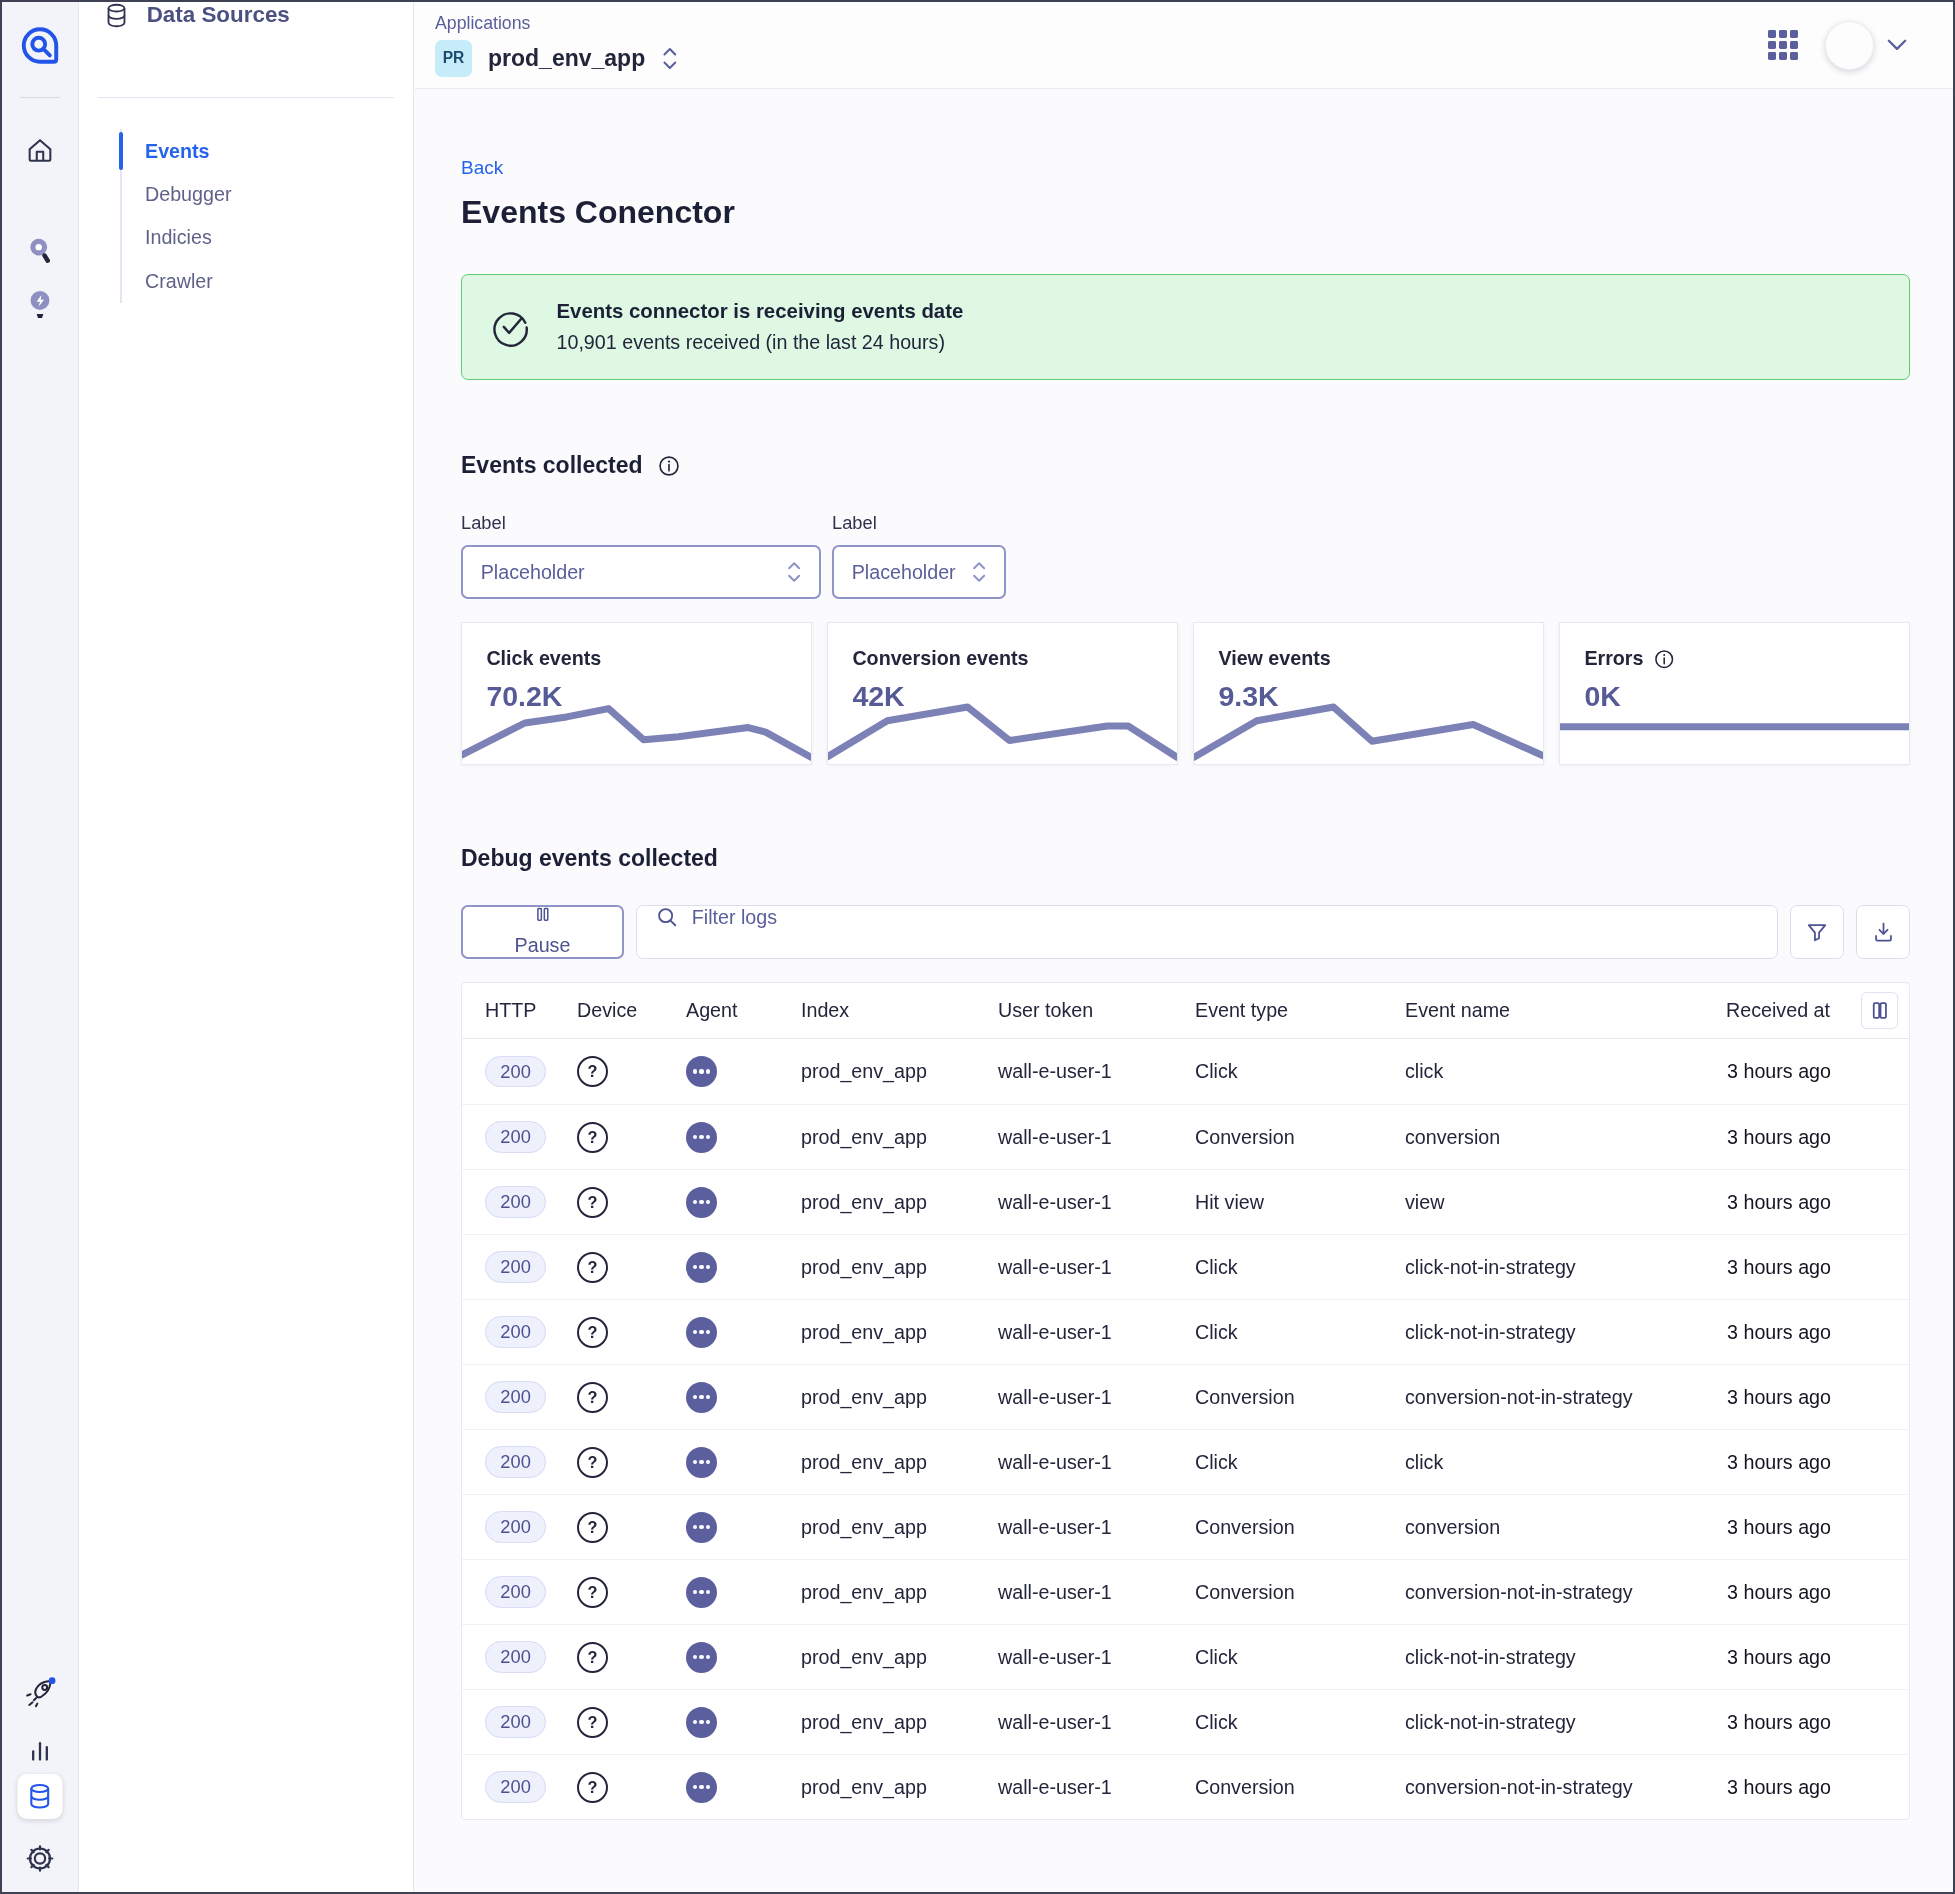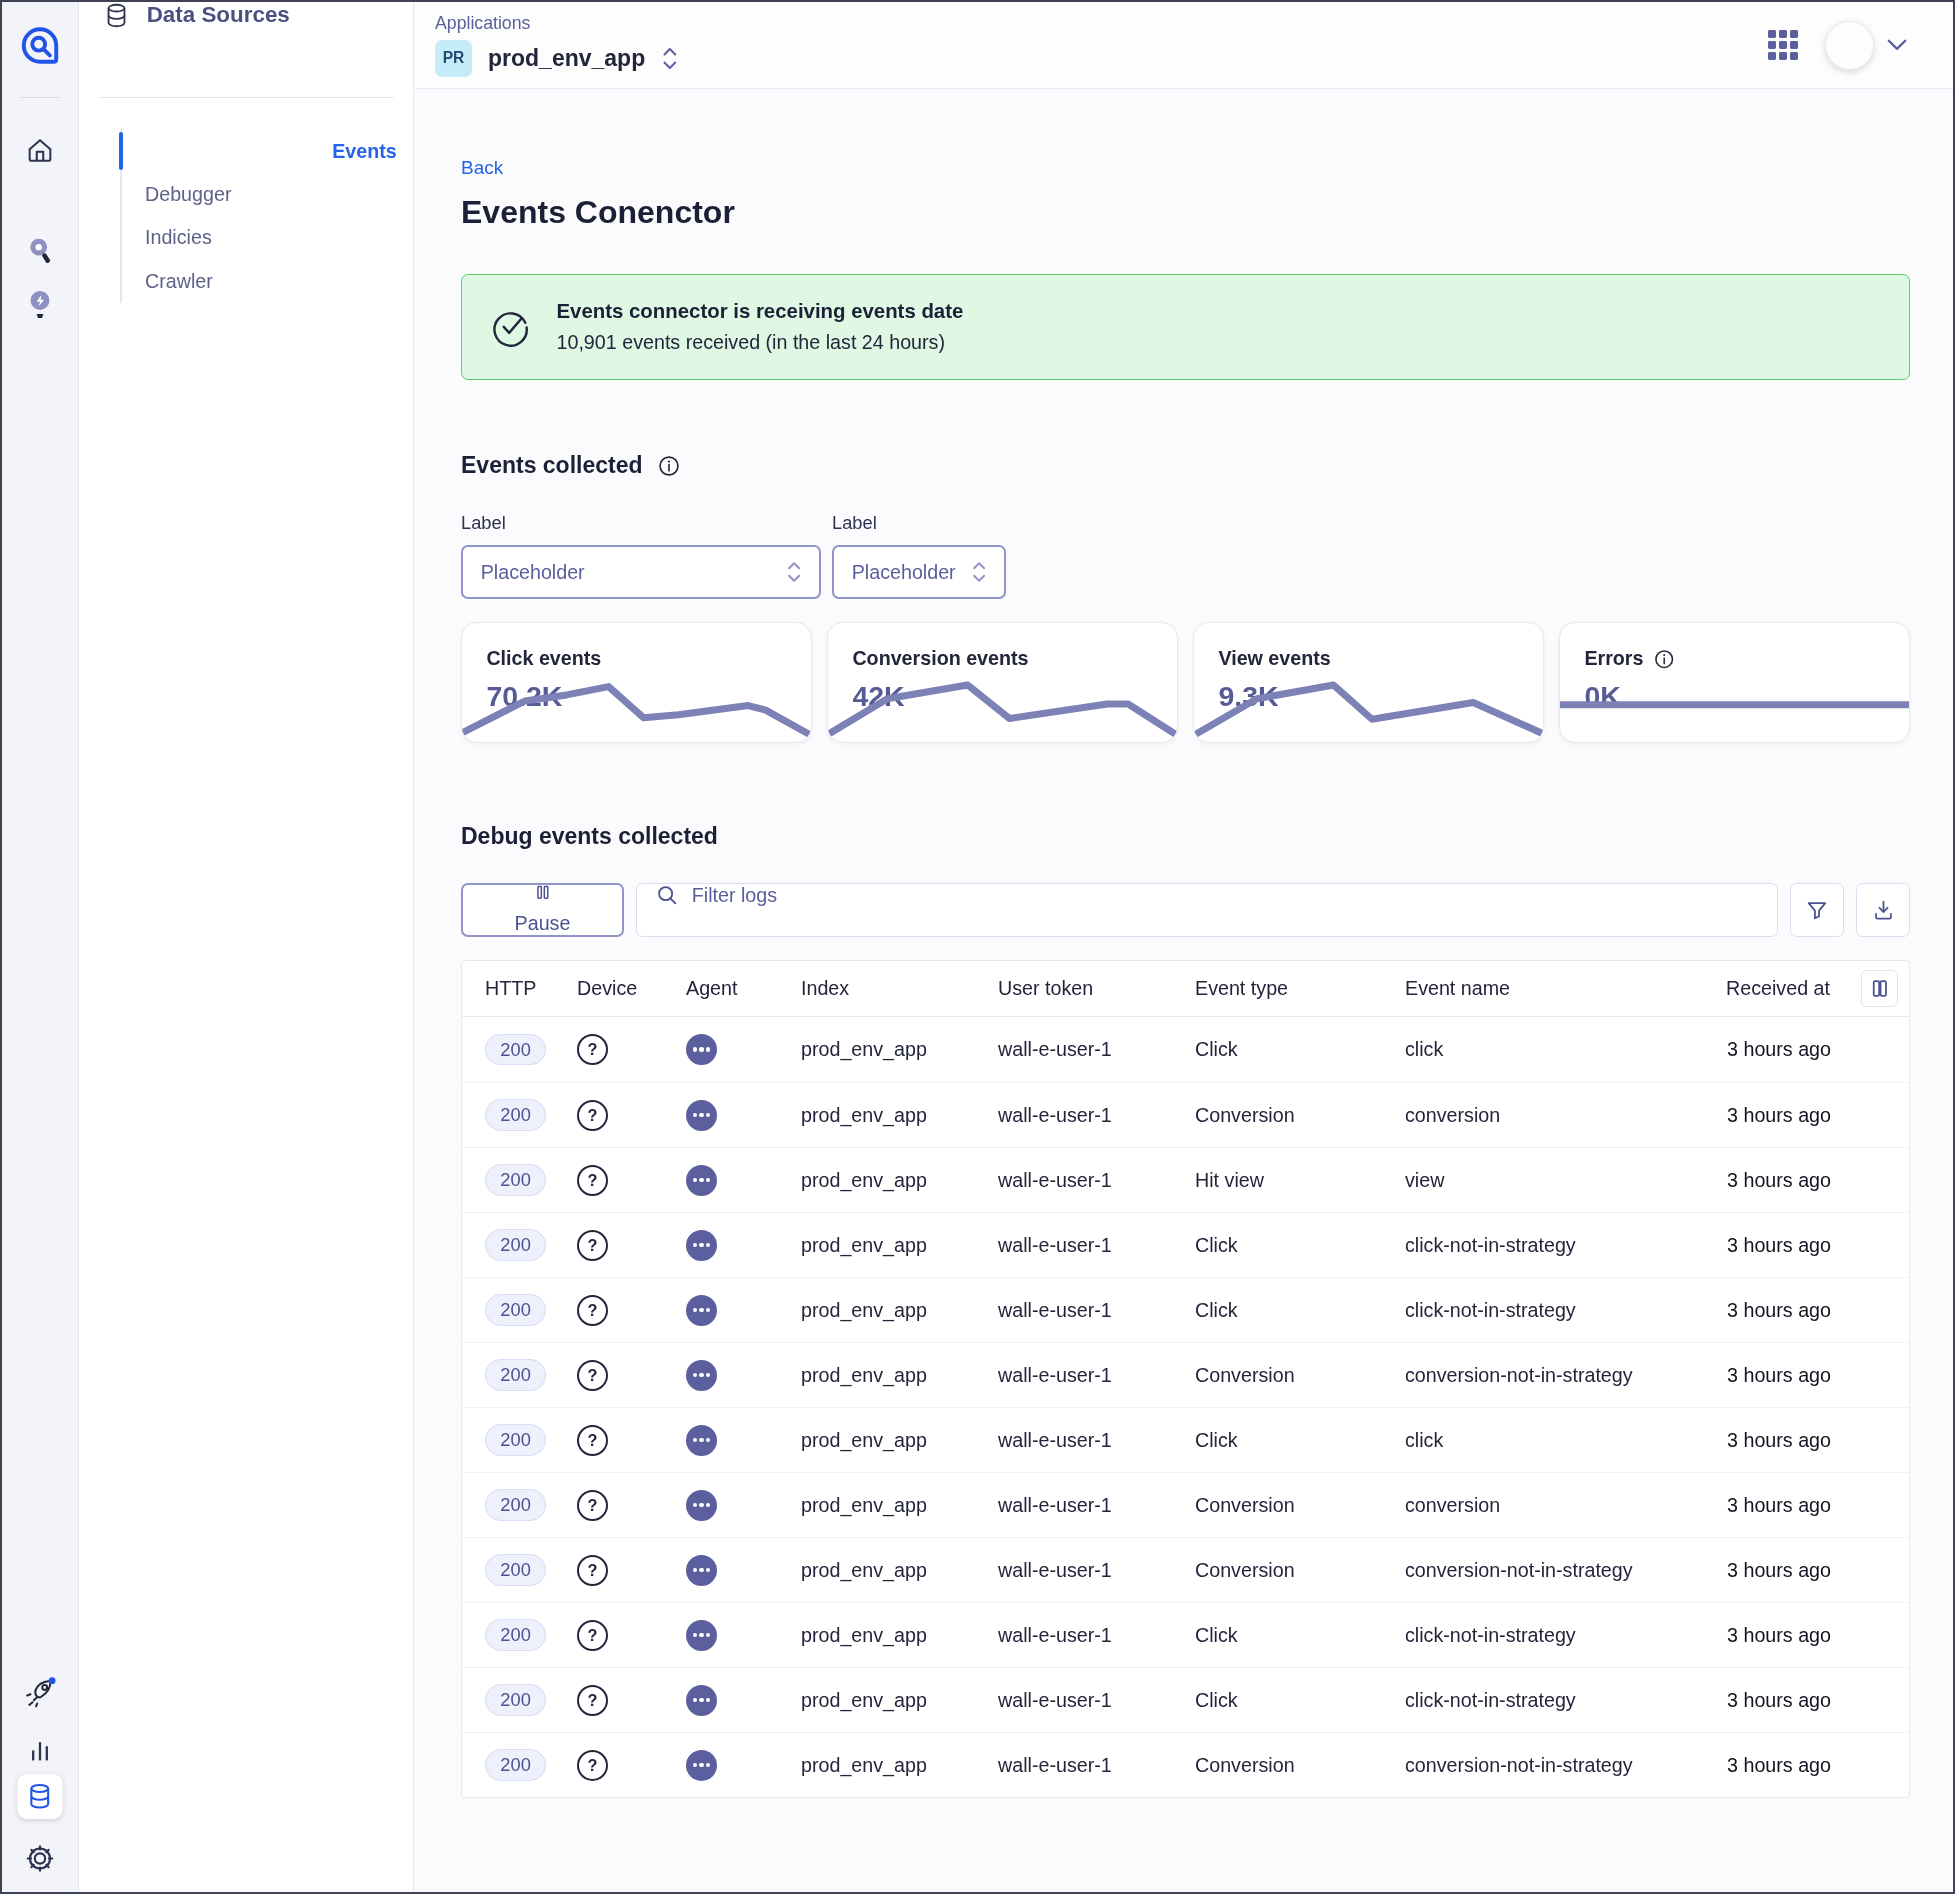--- a/index.html
+++ b/index.html
@@ -20,21 +20,21 @@
     box-shadow:0 1.4px 5.4px rgba(35,38,59,.14); display:flex; align-items:center; justify-content:center; }
 
   
   .panel { position:absolute; left:77px; top:0; bottom:0; width:335px;
     background:#fff; border-right:1.4px solid #e5e7f0; z-index:4; }
   .panel-header { height:95px; display:flex; gap:16.3px; padding:0 24.4px; }
   .panel-title { font-size:22.4px; font-weight:700; color:#4b5080; }
   .panel-divider { height:1.4px; background:#e4e6f2; margin:0 19px; }
   .panel-nav { margin:31px 16.3px 0 41px; list-style:none; border-left:2px solid #e4e6f2; }
   .panel-nav li { position:relative; padding:10.2px 0 10.2px 23px; font-size:19.7px; color:#5e6288; cursor:pointer; }
-  .panel-nav li.active { color:#2563eb; font-weight:700;text-align:right; }
+  .panel-nav li.active { color:#2563eb; font-weight:700; }
   .panel-nav li.active::before { content:""; position:absolute; left:-2.7px; top:2.7px; bottom:2.7px; width:3.4px;
     background:#2563eb; border-radius:2px; }
 
   
   .main { position:absolute; left:413px; right:0; top:0; bottom:0; background:#fbfbfd; overflow:hidden; }
   .topbar { height:87px; background:#fdfdfe; border-bottom:1.4px solid #e8eaf1;
     display:flex; align-items:center; }
   .app-switcher { margin-left:20px; display:flex; flex-direction:column; gap:5.4px; }
   .app-label { font-size:17.7px; color:#5a5e9a; }
   .app-row { display:flex; align-items:center; gap:16px; }
@@ -62,21 +62,21 @@
   .debug-heading { margin-top:80px; }
 
   .filters { margin-top:33px; display:flex; gap:11px; }
   .filter-label { font-size:18.3px; color:#30334f; margin-bottom:11px; }
   .select-box { height:54px; border:2px solid #9094c9; border-radius:6.8px; background:#fff;
     display:flex; align-items:center; justify-content:space-between; padding:0 16.3px 0 17.7px;
     font-size:19.7px; color:#5a5e9a; cursor:pointer; }
   .select-wide { width:360px; } .select-narrow { width:174px; }
 
   .cards { margin-top:23px; display:flex; gap:15px; }
-  .card { flex:1; height:121px; background:#fff; border:1.4px solid #e7e9f1; border-radius:16px;
+  .card { flex:1; height:143px; background:#fff; border:1.4px solid #e7e9f1; border-radius:0;
     position:relative; padding:24.4px 24.4px 0; overflow:hidden; box-shadow:0 1.4px 4.1px rgba(35,38,59,.05); }
   .card-title-row { display:flex; align-items:center; gap:11px; }
   .card-title { font-size:19.7px; font-weight:700; color:#23263b; }
   .card-value { margin-top:9.5px; font-size:28.5px; font-weight:700; color:#565b96; }
   .spark { position:absolute; left:0; right:0; bottom:2.7px; width:100%; height:76px; }
   .spark polyline { fill:none; stroke:#7c81b6; stroke-width:7; stroke-linejoin:round; stroke-linecap:round; }
 
   .toolbar { margin-top:33px; display:flex; gap:12.2px; height:54px; }
   .pause-btn { width:163px; border:2px solid #9094c9; border-radius:6.8px; background:#fff;
     display:flex; align-items:center; justify-content:center; gap:12.2px;

